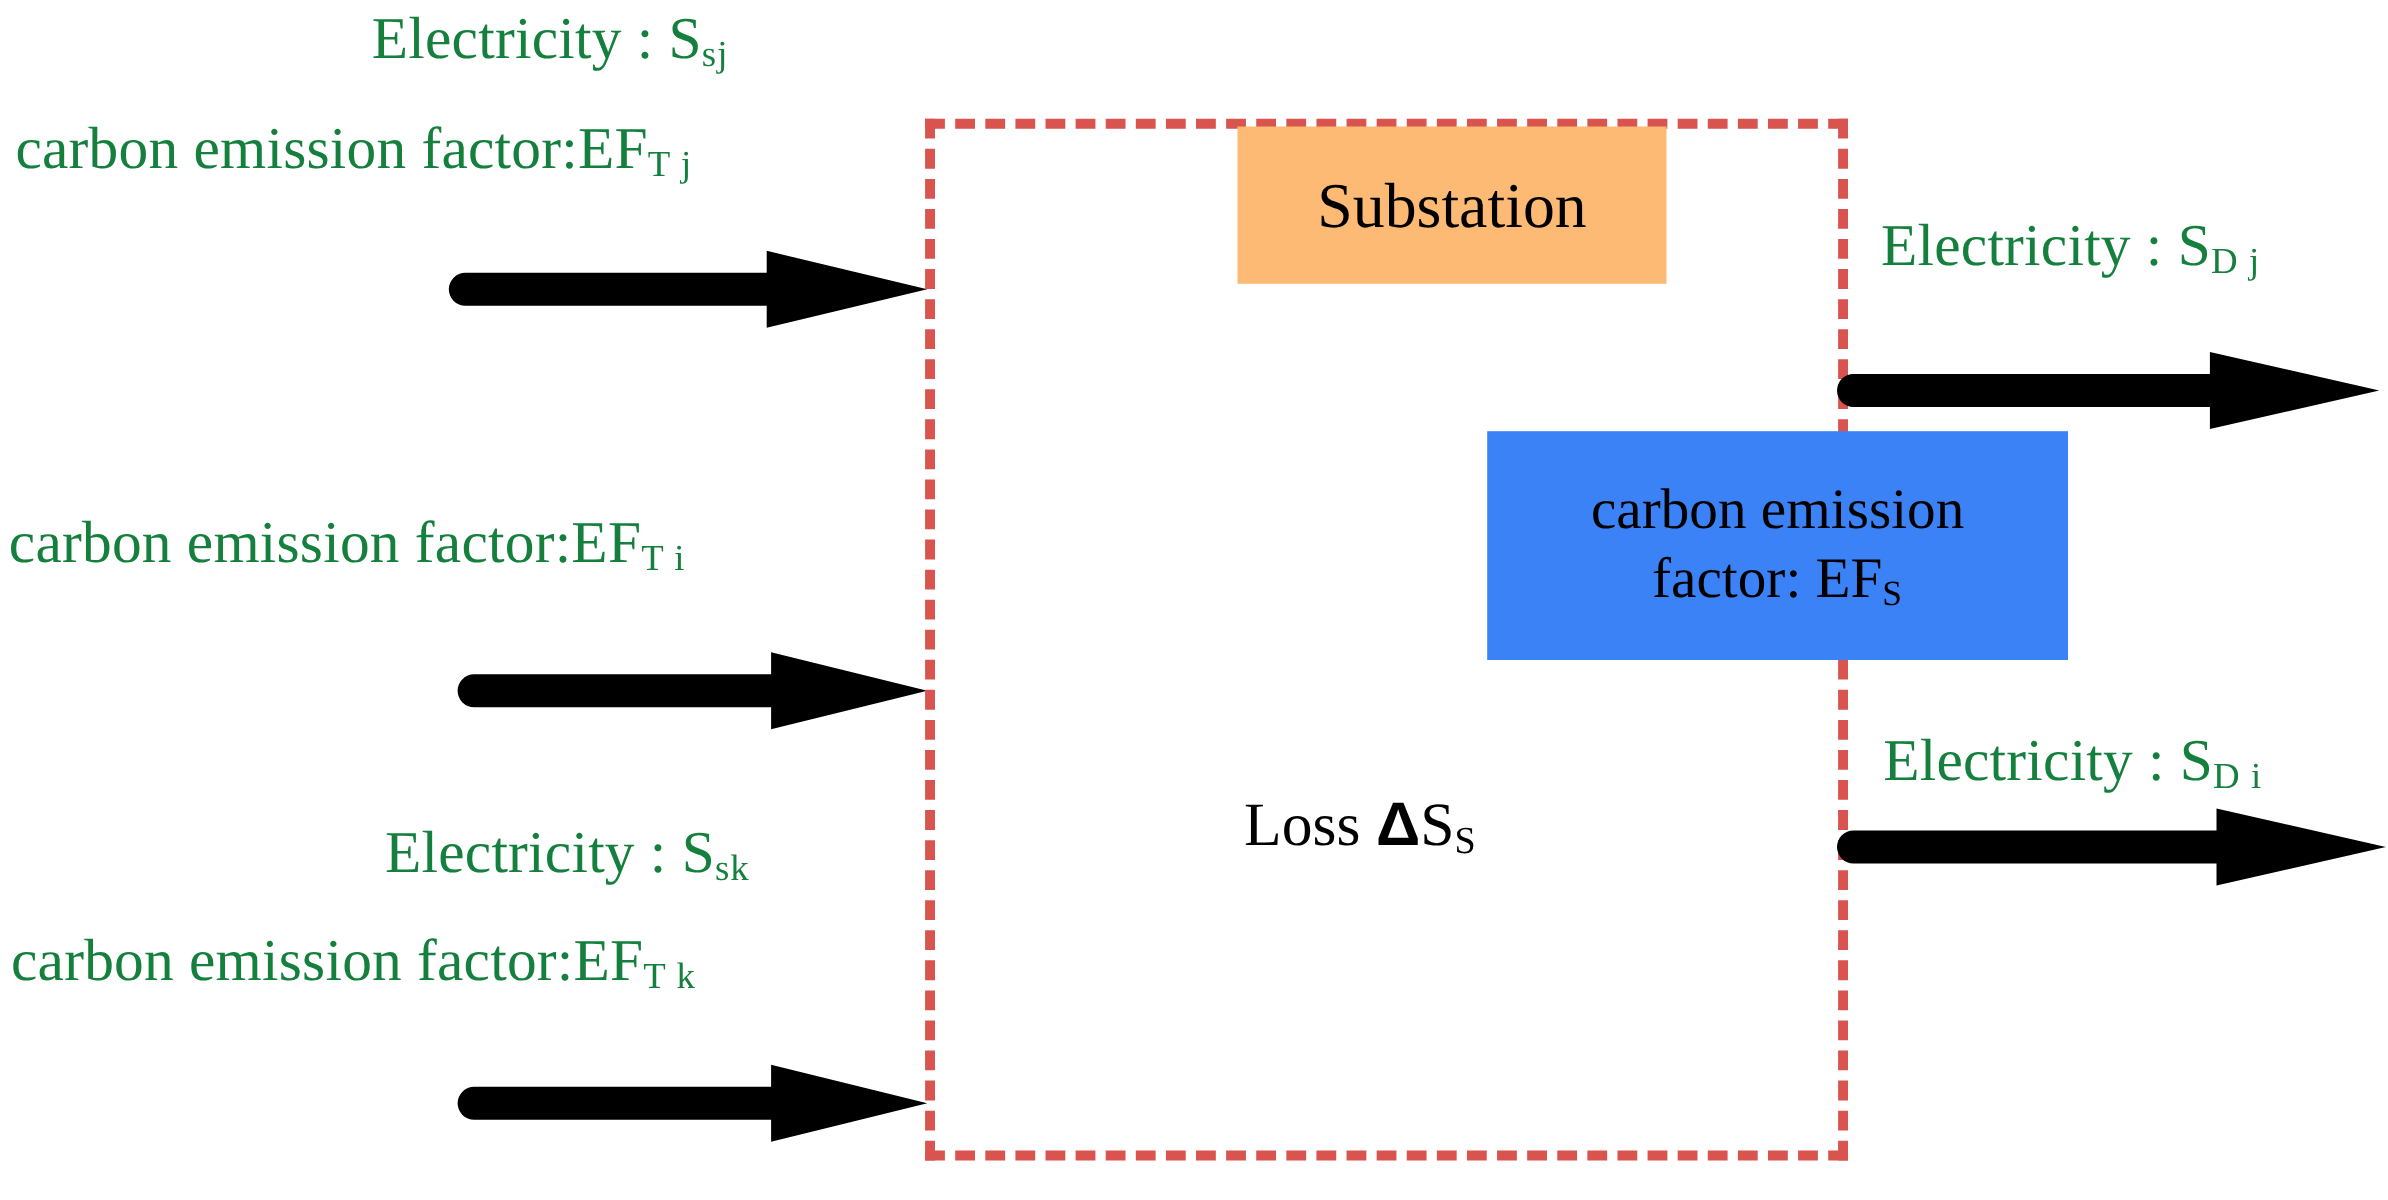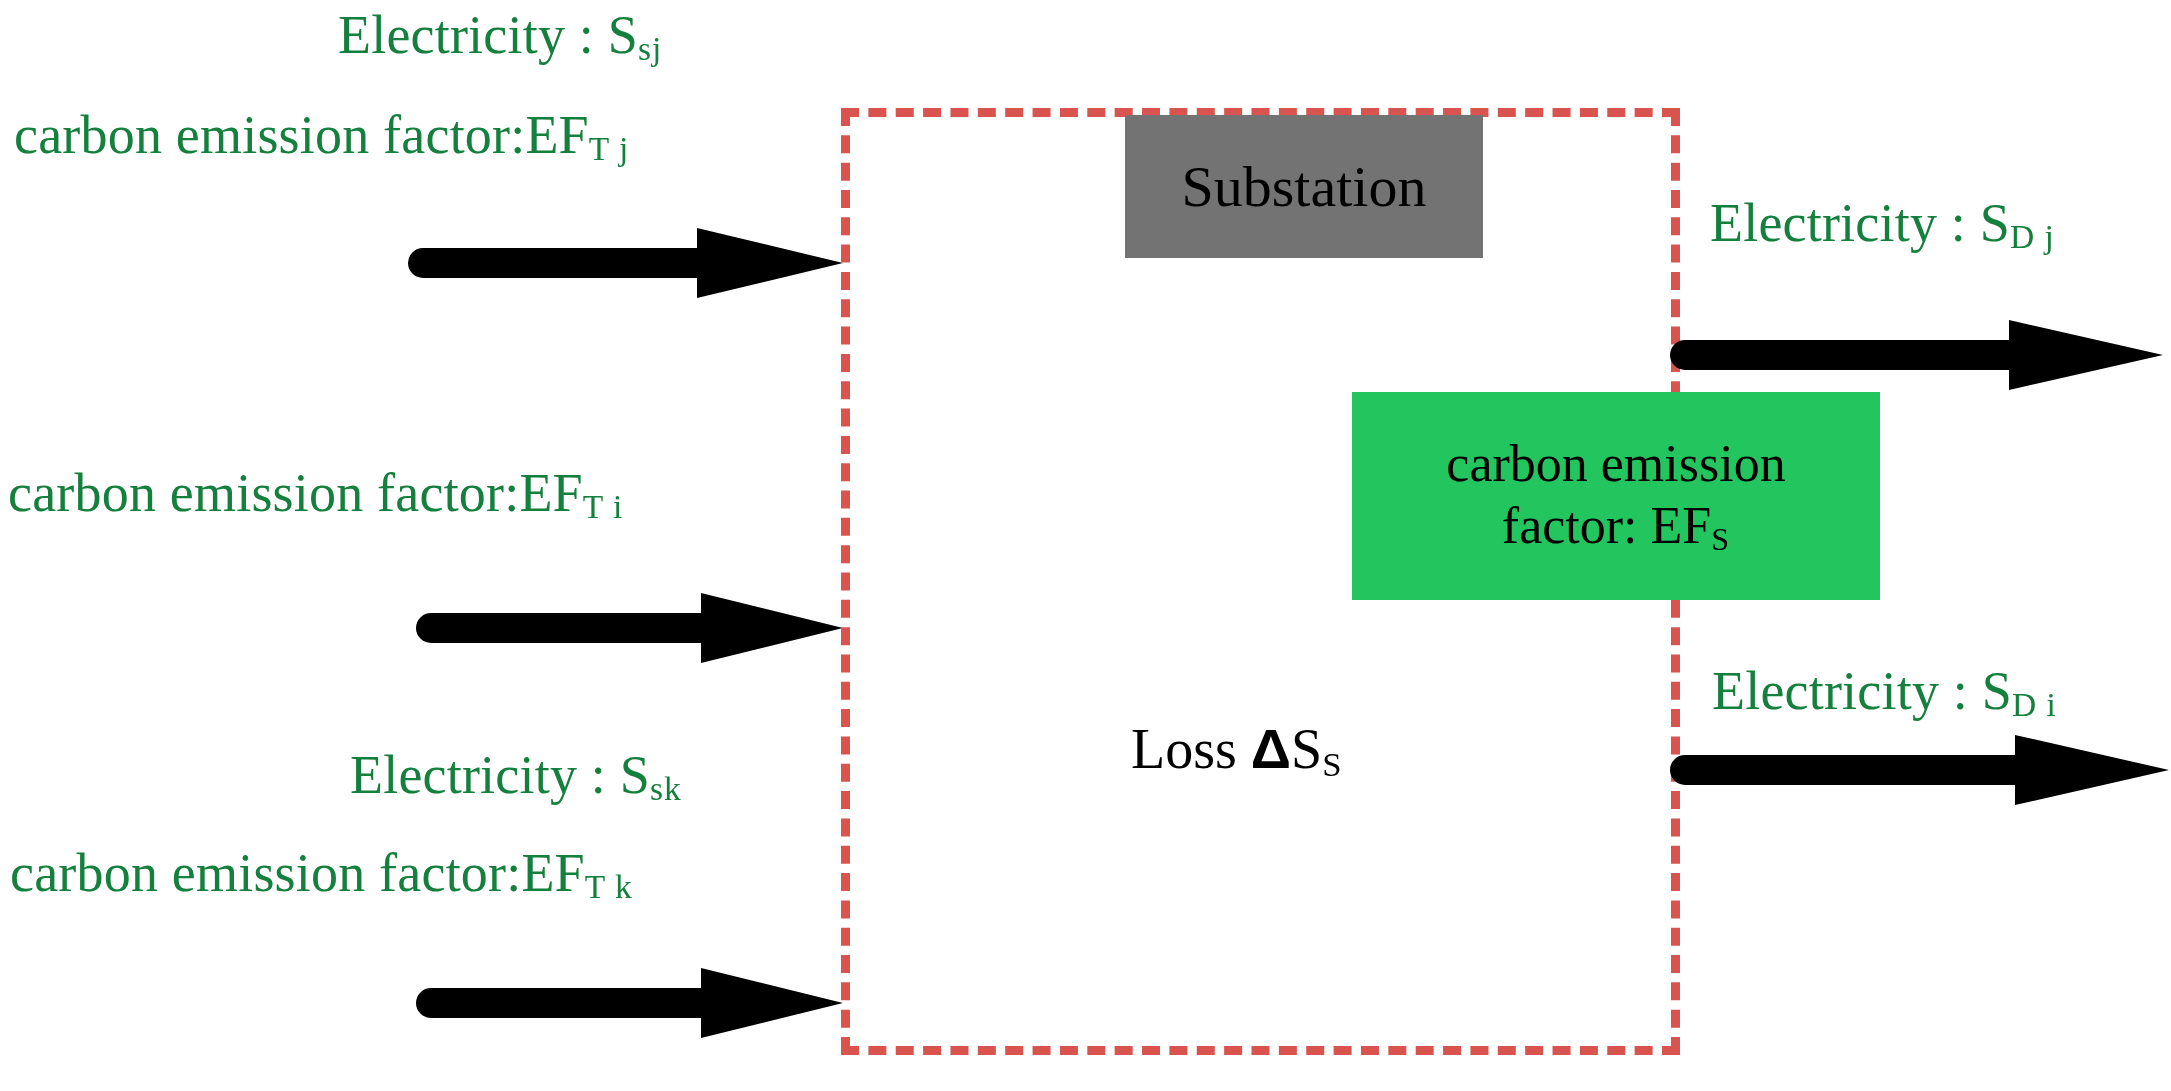--- a/index.html
+++ b/index.html
@@ -42,38 +42,38 @@
     height: 947px;
     border: 9px dashed #d9534f;
     box-sizing: border-box;
   }
 
   
   #substation-box {
     position: absolute;
     left: 1125px;
     top: 115px;
-    width: 358px;
+    width: 390px;
     height: 143px;
-    background: #737373;
+    background: #fdba74;
     display: flex;
     align-items: center;
     justify-content: center;
   }
   #substation-box .boxtext {
     font-size: 58px;
     line-height: 1;
   }
   #ef-s-box {
     position: absolute;
     left: 1352px;
     top: 392px;
     width: 528px;
     height: 208px;
-    background: #22c55e;
+    background: #3b82f6;
     display: flex;
     align-items: center;
     justify-content: center;
     text-align: center;
   }
   #ef-s-box .boxtext {
     font-size: 52px;
     line-height: 1.2;
   }
   #ef-s-box .boxtext sub {

